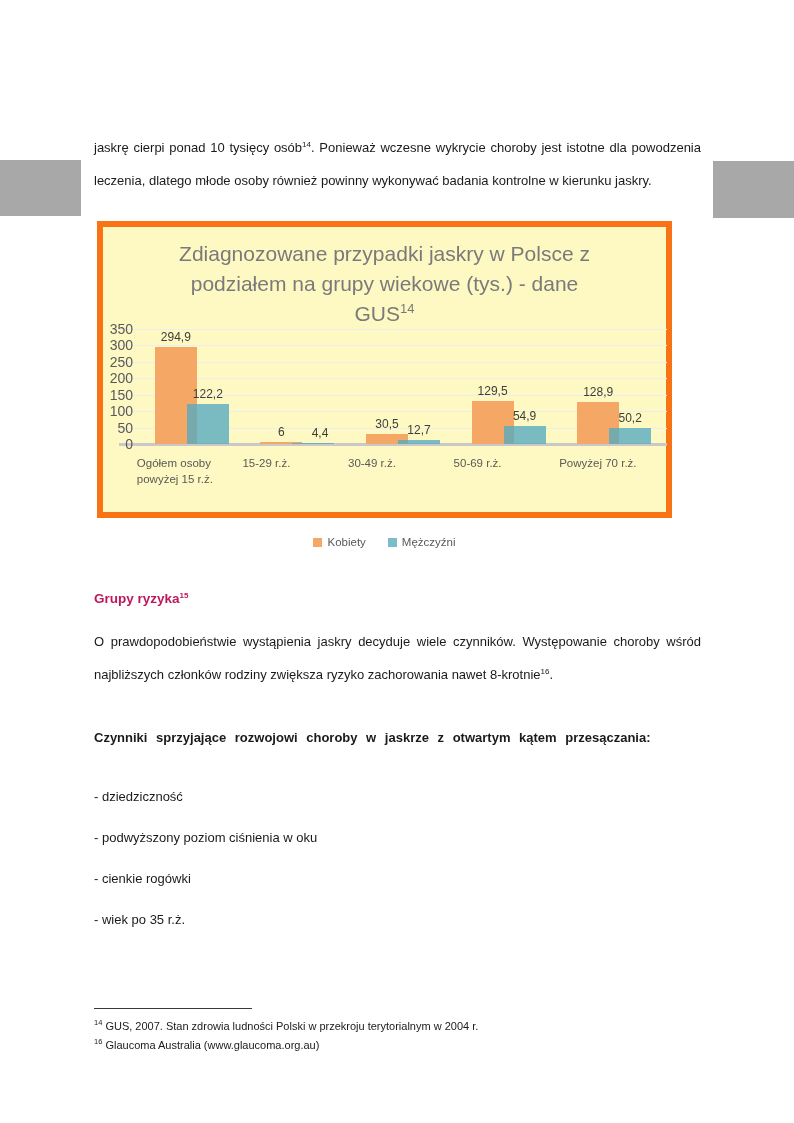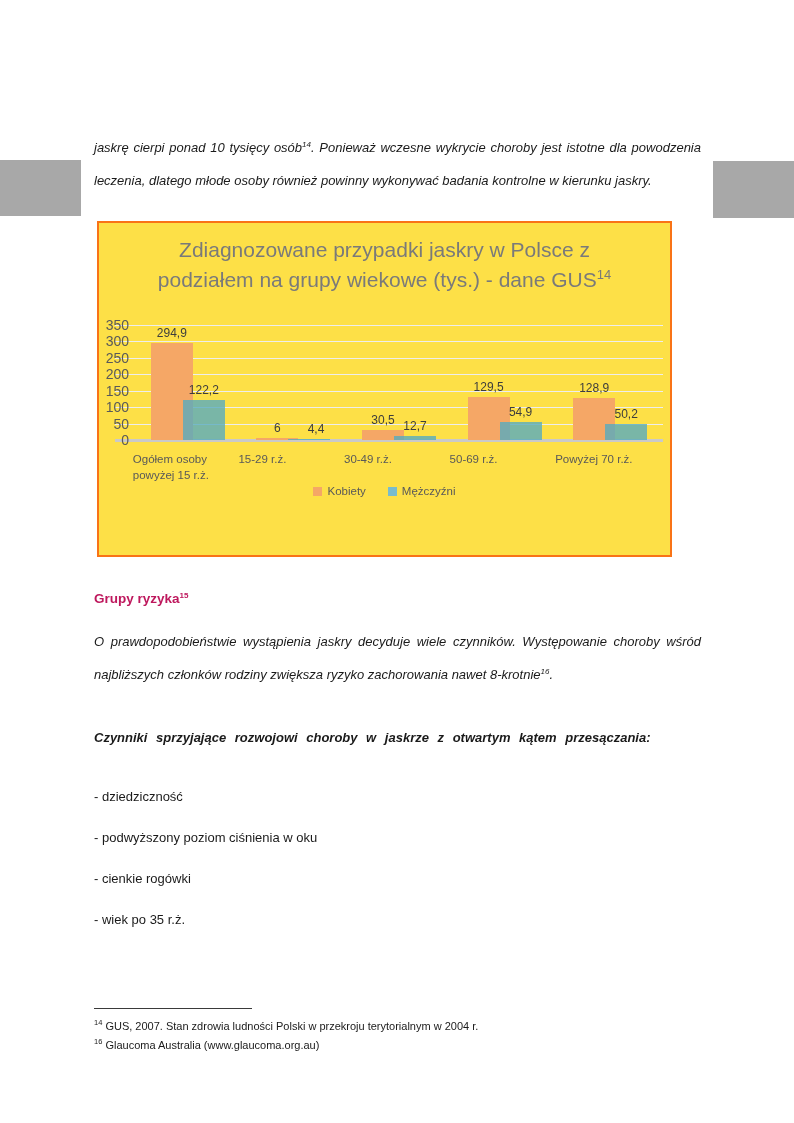--- a/index.html
+++ b/index.html
@@ -7,38 +7,38 @@
     width:794px;height:1123px;position:relative;background:#ffffff;
     font-family:"Liberation Sans","DejaVu Sans",sans-serif;
     color:#1a1a1a;overflow:hidden;
   }
   .deco{position:absolute;background:#a8a8a8;}
   .deco-left{left:0;top:160px;width:81px;height:56px;}
   .deco-right{left:713px;top:161px;width:81px;height:57px;}
 
   .bodytext{
     position:absolute;left:94px;width:607px;
-    font-size:13px;line-height:33px;text-align:justify;font-style:italic;
+    font-size:13px;line-height:33px;text-align:justify;
   }
   .bodytext sup, .heading sup{font-size:8px;vertical-align:super;line-height:0;}
 
   .p1{top:118px;}
   .heading{
     position:absolute;left:94px;top:575px;
     font-size:13.5px;font-weight:bold;color:#be185d;line-height:20px;
   }
   .p2{top:612px;}
   .factors{top:708px;font-weight:bold;word-spacing:5px;}
   .risk-list{position:absolute;left:94px;top:780px;width:607px;font-size:13px;}
   .risk-list .item{line-height:33px;height:33px;margin-bottom:8px;}
 
   
   .chart{
-    position:absolute;left:97px;top:221px;width:575px;height:336px;
-    border:2px solid #f97316;background:#fde047;box-sizing:border-box;
+    position:absolute;left:97px;top:221px;width:575px;height:297px;
+    border:6px solid #f97316;background:#fef9c3;box-sizing:border-box;
   }
   .chart-title{
     position:absolute;top:12px;left:55px;right:55px;
     text-align:center;font-size:21px;line-height:30px;color:#7a7a7a;
   }
   .chart-title sup{font-size:13px;vertical-align:super;line-height:0;}
   .chart-plot{position:absolute;left:0;top:0;width:100%;height:100%;}
   .gridline{position:absolute;height:1px;background:#ededed;}
   .axisline{height:3px;background:#c9c9c9;}
   .ytick{
@@ -52,21 +52,21 @@
   }
   .xtick{
     position:absolute;top:228px;width:110px;text-align:left;
     font-size:11.5px;color:#595959;line-height:16px;
   }
   .chart-legend{
     position:absolute;left:0;right:0;top:262px;
     display:flex;justify-content:center;align-items:center;gap:22px;
     font-size:11.5px;color:#595959;
   }
-  .legend-item{display:flex;align-items:center;gap:5px;}
+  .legend-item{display:flex;align-items:center;gap:5px;margin-top:47px;}
   .legend-swatch{width:9px;height:9px;display:inline-block;}
 
   
   .footnotes{position:absolute;left:94px;top:1008px;width:607px;font-size:11px;}
   .fn-sep{width:158px;border-top:1px solid #3a3a3a;margin:0 0 8px 0;}
   .fn{line-height:19px;}
   .fn sup{font-size:7.5px;vertical-align:super;line-height:0;}
 </style>
 </head>
 <body>

